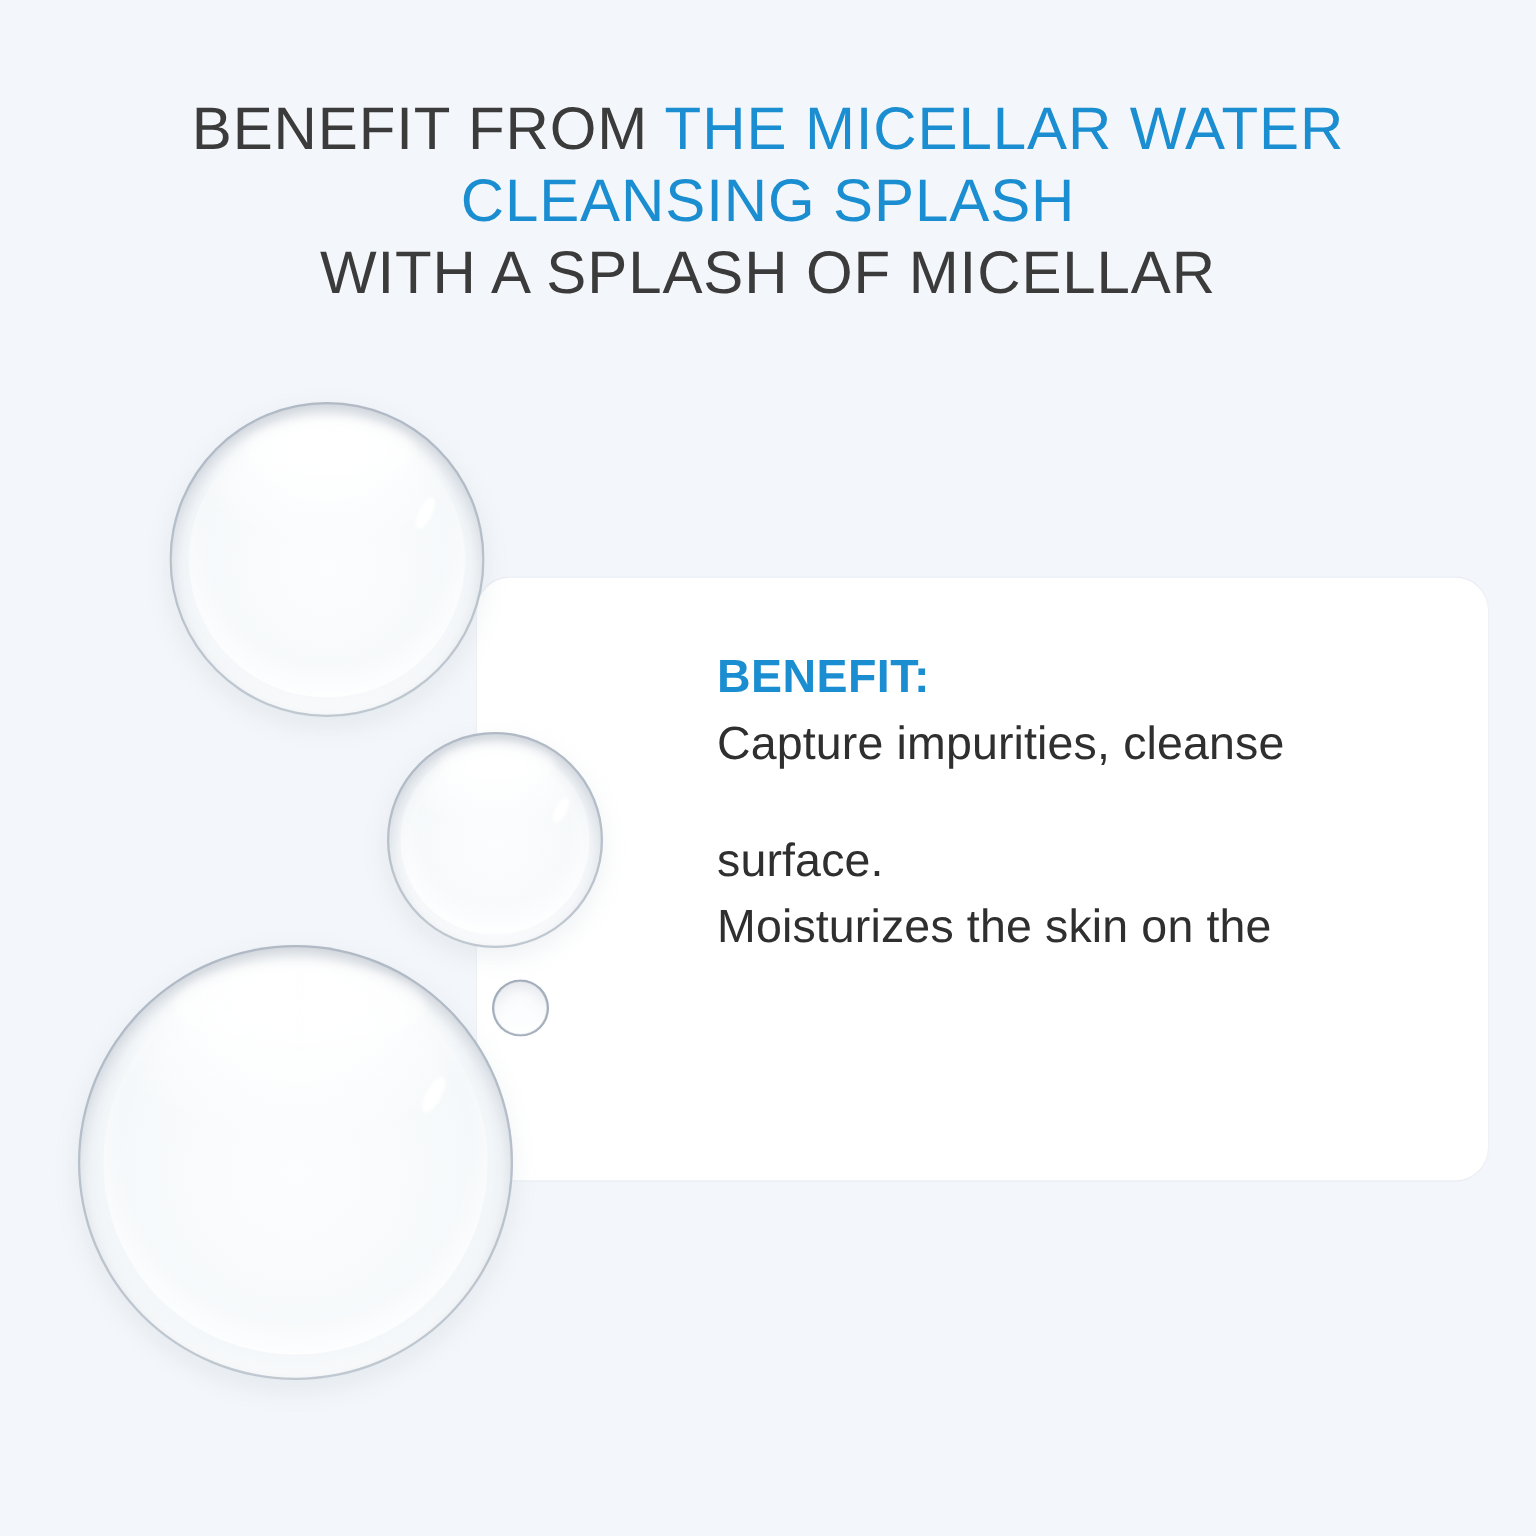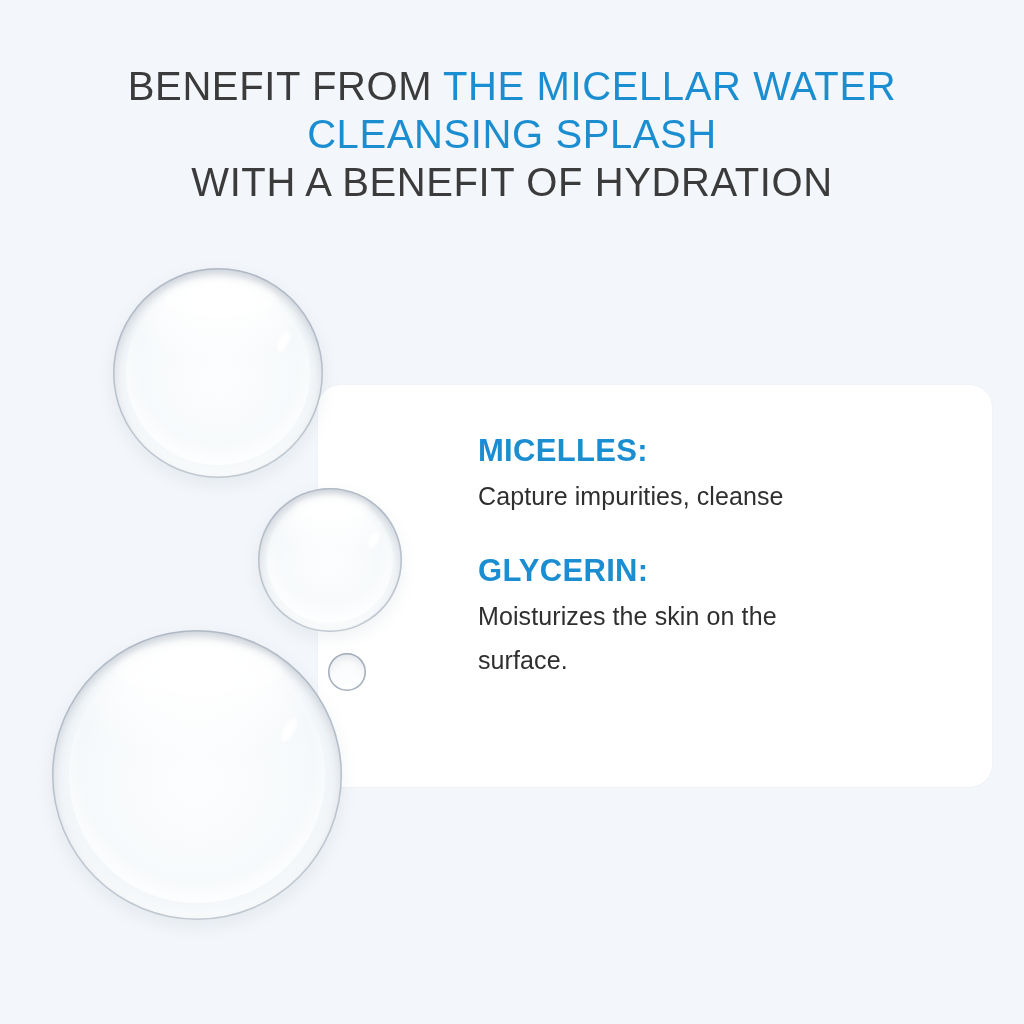--- a/index.html
+++ b/index.html
@@ -68,21 +68,21 @@
     font-family: "Liberation Sans", sans-serif;
     font-size: 31px;
     font-weight: 700;
     letter-spacing: 0.3px;
     color: #1b8ed1;
     line-height: 38px;
     margin: 0 0 4px 0;
   }
   .fact-body {
     font-family: "Liberation Sans", sans-serif;
-    font-size: 25px;
+    font-size: 31px;
     font-weight: 400;
     letter-spacing: 0.1px;
     color: #2f2f2f;
     line-height: 44px;
     margin: 0;
   }
   .fact-body .ln { display: block; }
 
   
   .bubble {
@@ -157,21 +157,21 @@
   }
 </style>
 </head>
 <body>
 
 <div class="poster">
 
   <div class="headline">
     <span class="ln"><span>BENEFIT FROM </span><span class="accent">THE MICELLAR WATER</span></span>
     <span class="ln accent">CLEANSING SPLASH</span>
-    <span class="ln">WITH A BENEFIT OF HYDRATION</span>
+    <span class="ln">WITH A SPLASH OF MICELLAR</span>
   </div>
 
   <div class="card"></div>
 
   <div class="bubble" id="bubble-large">
     <div class="hl-top" style="left:22%; top:4%; width:58%; height:20%;"></div>
     <div class="hl-spec" style="left:80%; top:30%; width:10px; height:26px; transform:rotate(28deg);"></div>
   </div>
 
   <div class="bubble" id="bubble-top">
@@ -181,27 +181,26 @@
 
   <div class="bubble" id="bubble-medium">
     <div class="hl-top" style="left:24%; top:5%; width:54%; height:20%;"></div>
     <div class="hl-spec" style="left:78%; top:30%; width:8px; height:18px; transform:rotate(26deg);"></div>
   </div>
 
   <div class="bubble" id="bubble-small"></div>
 
   <div class="facts">
     <div class="fact">
-      <p class="fact-title">MICELLES:</p>
+      <p class="fact-title">BENEFIT:</p>
       <p class="fact-body">
         <span class="ln">Capture impurities, cleanse</span>
       </p>
     </div>
     <div class="fact">
-      <p class="fact-title">GLYCERIN:</p>
       <p class="fact-body">
+        <span class="ln">surface.</span>
         <span class="ln">Moisturizes the skin on the</span>
-        <span class="ln">surface.</span>
       </p>
     </div>
   </div>
 
 </div>
 
 </body></html>

